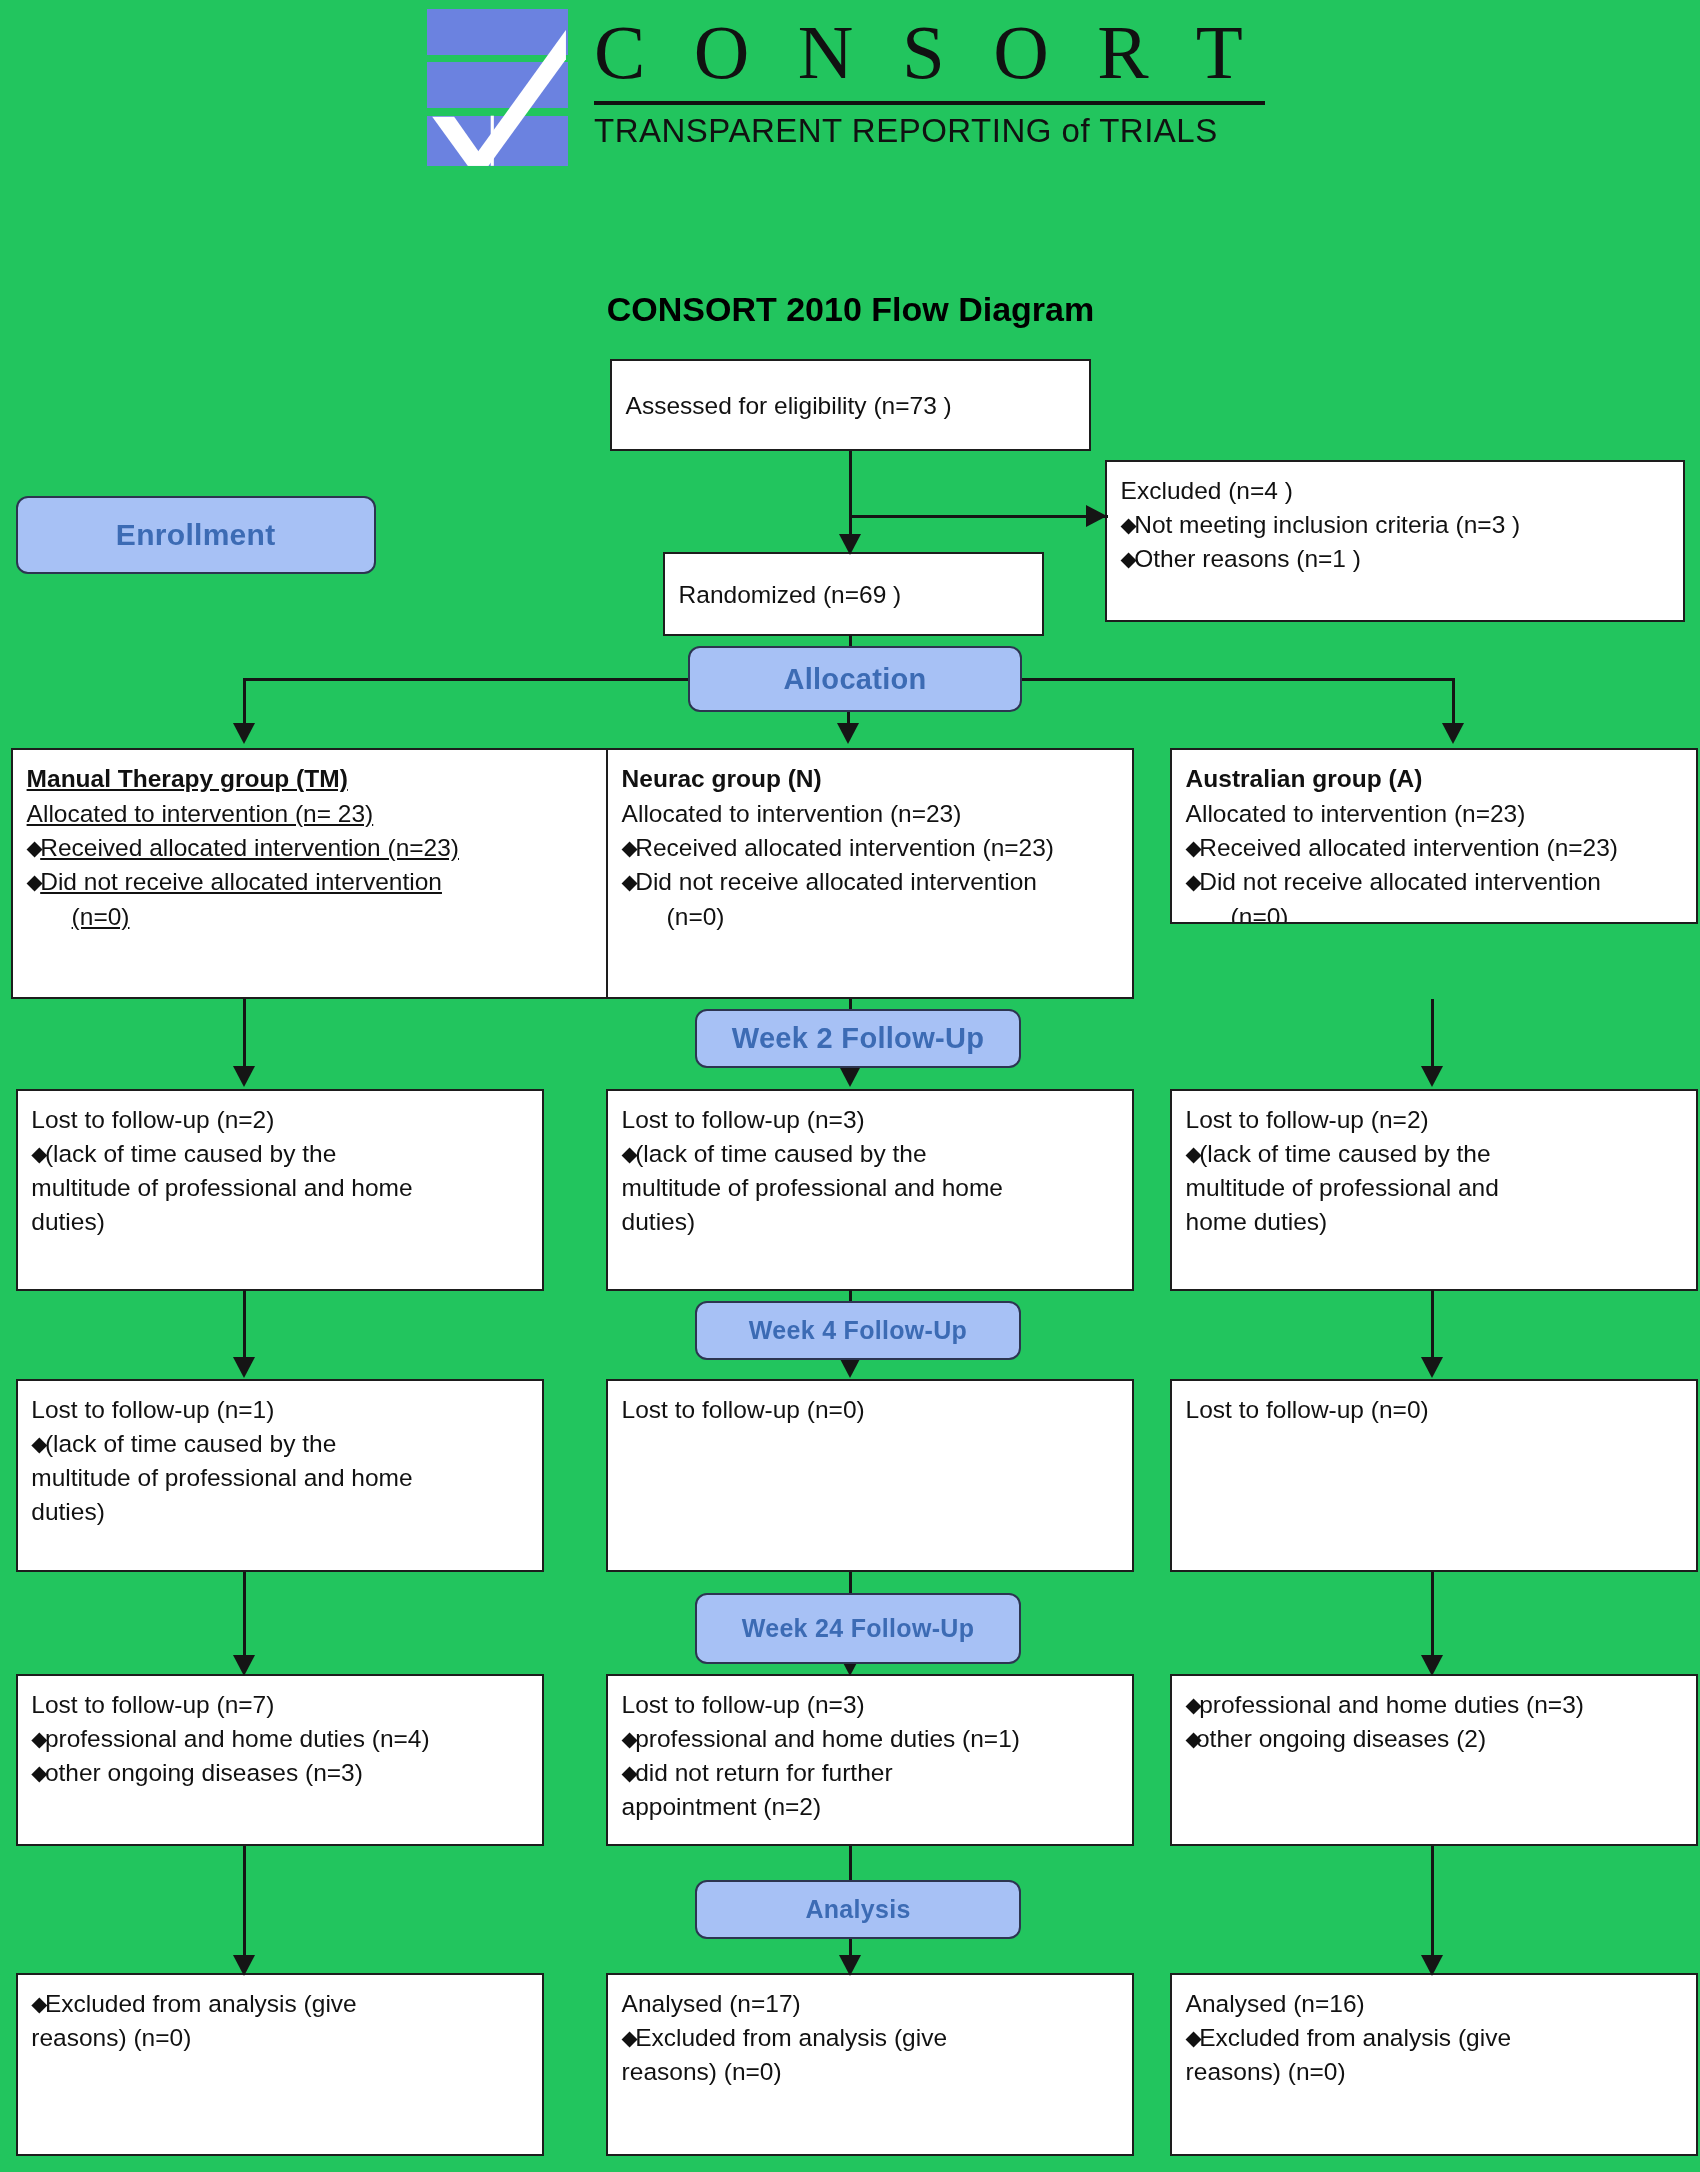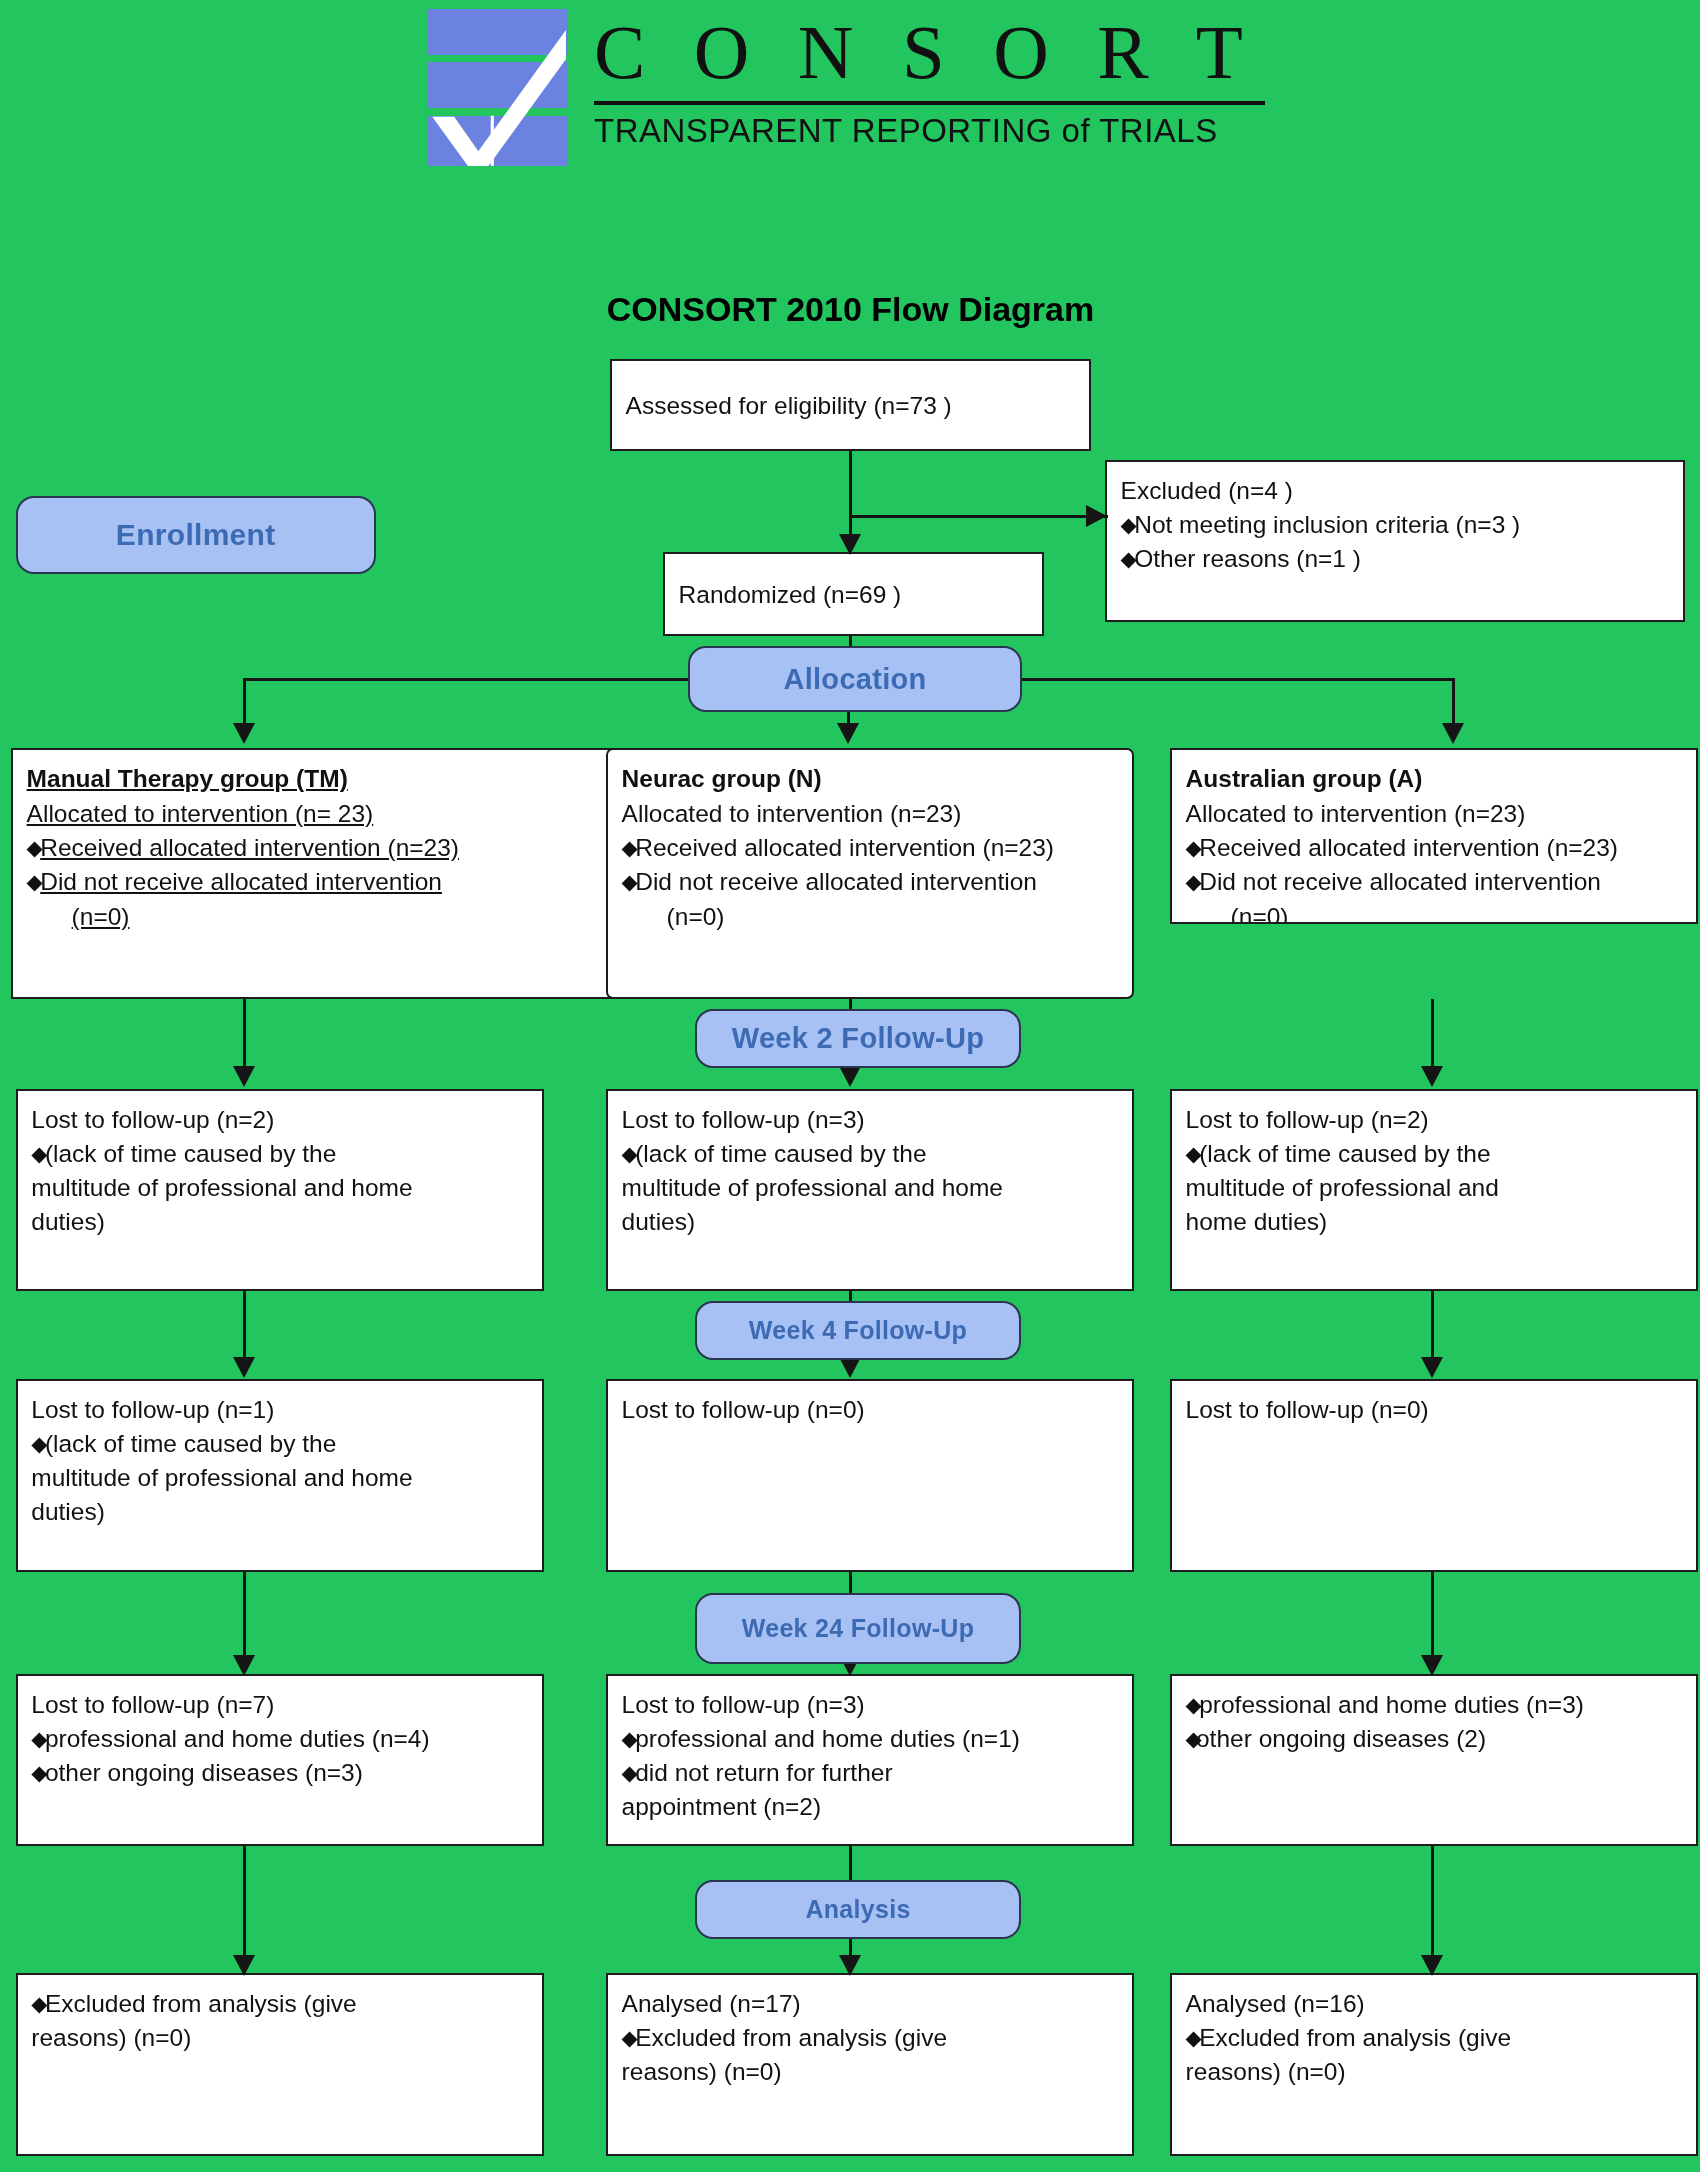--- a/index.html
+++ b/index.html
@@ -117,21 +117,21 @@
     align-items:center;
   }
   .box.center-text .line{width:100%;}
 
   
   .banner{
     position:absolute;
     box-sizing:border-box;
     background:#a7c1f5;
     border:2.6px solid #2c3550;
-    border-radius:18px;
+    border-radius:12px;
     color:#3c6bb4;
     font-weight:bold;
     display:flex;
     align-items:center;
     justify-content:center;
     letter-spacing:0.3px;
     z-index:6;
   }
 
   
@@ -224,21 +224,21 @@
   <div class="banner" style="left:688px;top:646px;width:334px;height:66px;font-size:29px;">Allocation</div>
 
   <div class="box" style="left:11px;top:748px;width:604px;height:251px;text-decoration:underline;">
     <span class="title">Manual Therapy group (TM)</span>
     <span class="line">Allocated to intervention (n= 23)</span>
     <span class="bul"><span class="dia">◆</span><span>Received allocated intervention (n=23)</span></span>
     <span class="bul"><span class="dia">◆</span><span>Did not receive allocated intervention</span></span>
     <span class="indent">(n=0)</span>
   </div>
 
-  <div class="box" style="left:606px;top:748px;width:528px;height:251px;border-radius:7px;">
+  <div class="box" style="left:606px;top:748px;width:528px;height:251px;">
     <span class="title">Neurac group (N)</span>
     <span class="line">Allocated to intervention (n=23)</span>
     <span class="bul"><span class="dia">◆</span><span>Received allocated intervention (n=23)</span></span>
     <span class="bul"><span class="dia">◆</span><span>Did not receive allocated intervention</span></span>
     <span class="indent">(n=0)</span>
   </div>
 
   <div class="box" style="left:1170px;top:748px;width:528px;height:176px;">
     <span class="title">Australian group (A)</span>
     <span class="line">Allocated to intervention (n=23)</span>

